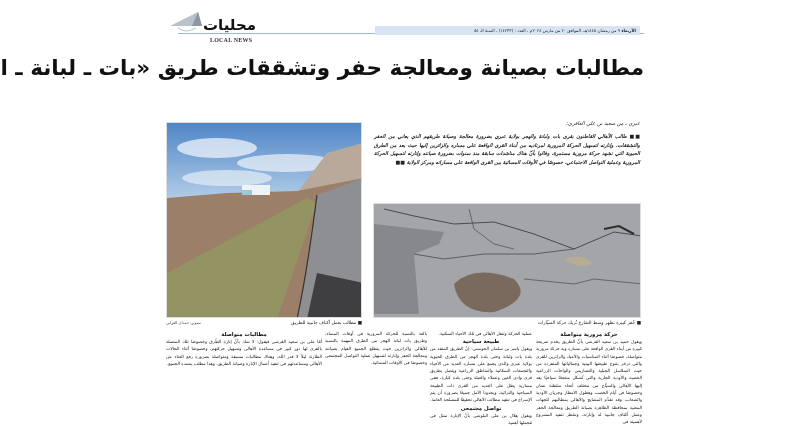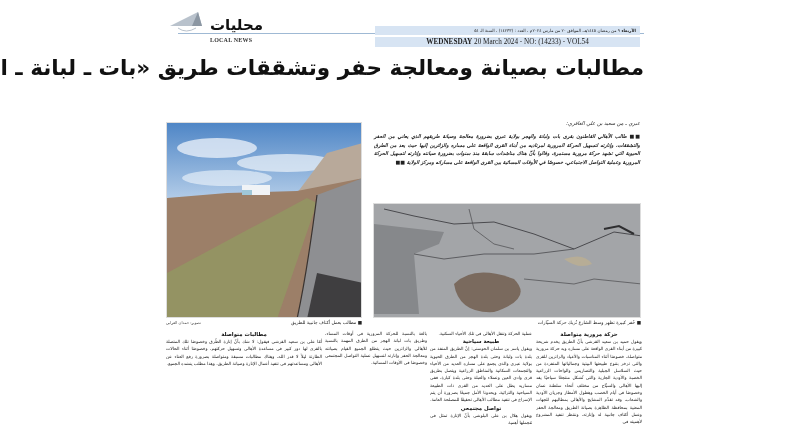--- a/index.html
+++ b/index.html
@@ -3,21 +3,21 @@
 <meta charset="utf-8">
 <style>
   * { box-sizing: border-box; margin: 0; padding: 0; }
   html, body { width: 800px; height: 426px; background: #ffffff; overflow: hidden; }
   body { font-family: "DejaVu Sans", sans-serif; color: #222; position: relative; }
 
   .page { position: absolute; left: 160px; top: 0; width: 484px; height: 426px; }
 
   
   .logo { position: absolute; left: 8px; top: 10px; width: 36px; height: 26px; }
-  .section-ar { position: absolute; left: 50px; top: 16px; font-size: 15px; font-weight: bold; color: #111; direction: rtl; }
+  .section-ar { position: absolute; left: 43px; top: 16px; font-size: 15px; font-weight: bold; color: #111; direction: rtl; }
   .section-en { position: absolute; left: 50px; top: 37px; font-family: "Liberation Serif", serif; font-size: 6px; font-weight: bold; color: #333; letter-spacing: 0.2px; }
   .head-rule { position: absolute; left: 18px; right: 0; top: 33px; border-top: 1px solid #9fb9d4; }
   .date-ar { position: absolute; left: 215px; top: 26px; width: 265px; height: 9px; background: #d7e4f3; font-size: 4.2px; direction: rtl; text-align: right; padding: 2px 4px; color: #222; white-space: nowrap; overflow: hidden; }
   .date-ar b { font-weight: bold; }
   .date-en { position: absolute; left: 215px; top: 37px; width: 265px; height: 10px; background: #d7e4f3; font-family: "Liberation Serif", serif; font-size: 7.2px; text-align: center; color: #222; line-height: 10px; white-space: nowrap; }
   .date-en b { font-weight: bold; }
 
   
   .headline { position: absolute; left: 0; top: 55px; width: 484px; text-align: right; direction: rtl; font-size: 21.5px; font-weight: bold; color: #111; line-height: 26px; white-space: nowrap; letter-spacing: -0.6px; }
   .subhead { position: absolute; left: 0; top: 87px; width: 484px; text-align: right; direction: rtl; font-size: 13.2px; font-weight: bold; color: #111; line-height: 18px; white-space: nowrap; letter-spacing: -0.3px; }
@@ -53,24 +53,20 @@
     <path d="M2 16 L30 2 L34 16 Z" fill="#b9c2cc"></path>
     <path d="M30 2 L34 16 L24 16 Z" fill="#8c97a3"></path>
     <path d="M10 18 Q18 24 28 18" stroke="#b9c2cc" stroke-width="1" fill="none"></path>
   </svg>
   <div class="section-ar">محليات</div>
   <div class="section-en">LOCAL NEWS</div>
   <div class="head-rule"></div>
   <div class="date-ar">
     <b>الأربعاء</b>
     <span>٩ من رمضان ١٤٤٥هـ، الموافق ٢٠ من مارس ٢٠٢٤م ، العدد : (١٤٢٣٣) ، السنة الـ ٥٤</span>
-  </div>
-  <div class="date-en">
-    <b>WEDNESDAY</b>
-    <span>20 March 2024 - NO: (14233) - VOL54</span>
   </div>
 
   <div class="headline">مطالبات بصيانة ومعالجة حفر وتشققات طريق «بات ـ لبانة ـ الهجر» وإنارته بعبري</div>
 
   <div class="byline">عبري ـ من سعيد بن علي الغافري:</div>
   <div class="lead">■■ طالب الأهالي القاطنون بقرى بات ولبانة والهجر بولاية عبري بضرورة معالجة وصيانة طريقهم الذي يعاني من الحفر والتشققات، وإنارته لتسهيل الحركة المرورية لمرتاديه من أبناء القرى الواقعة على مساره والزائرين إليها حيث يعد من الطرق الحيوية التي تشهد حركة مرورية مستمرة، وقالوا بأنّ هناك مناشدات سابقة منذ سنوات بضرورة صيانته وإنارته لتسهيل الحركة المرورية وعملية التواصل الاجتماعي، خصوصًا في الأوقات المسائية بين القرى الواقعة على مساراته ومركز الولاية ■■</div>
 
   <div class="photo-left">
     <svg width="196" height="196" viewBox="0 0 196 196" preserveAspectRatio="none">
       <defs>

